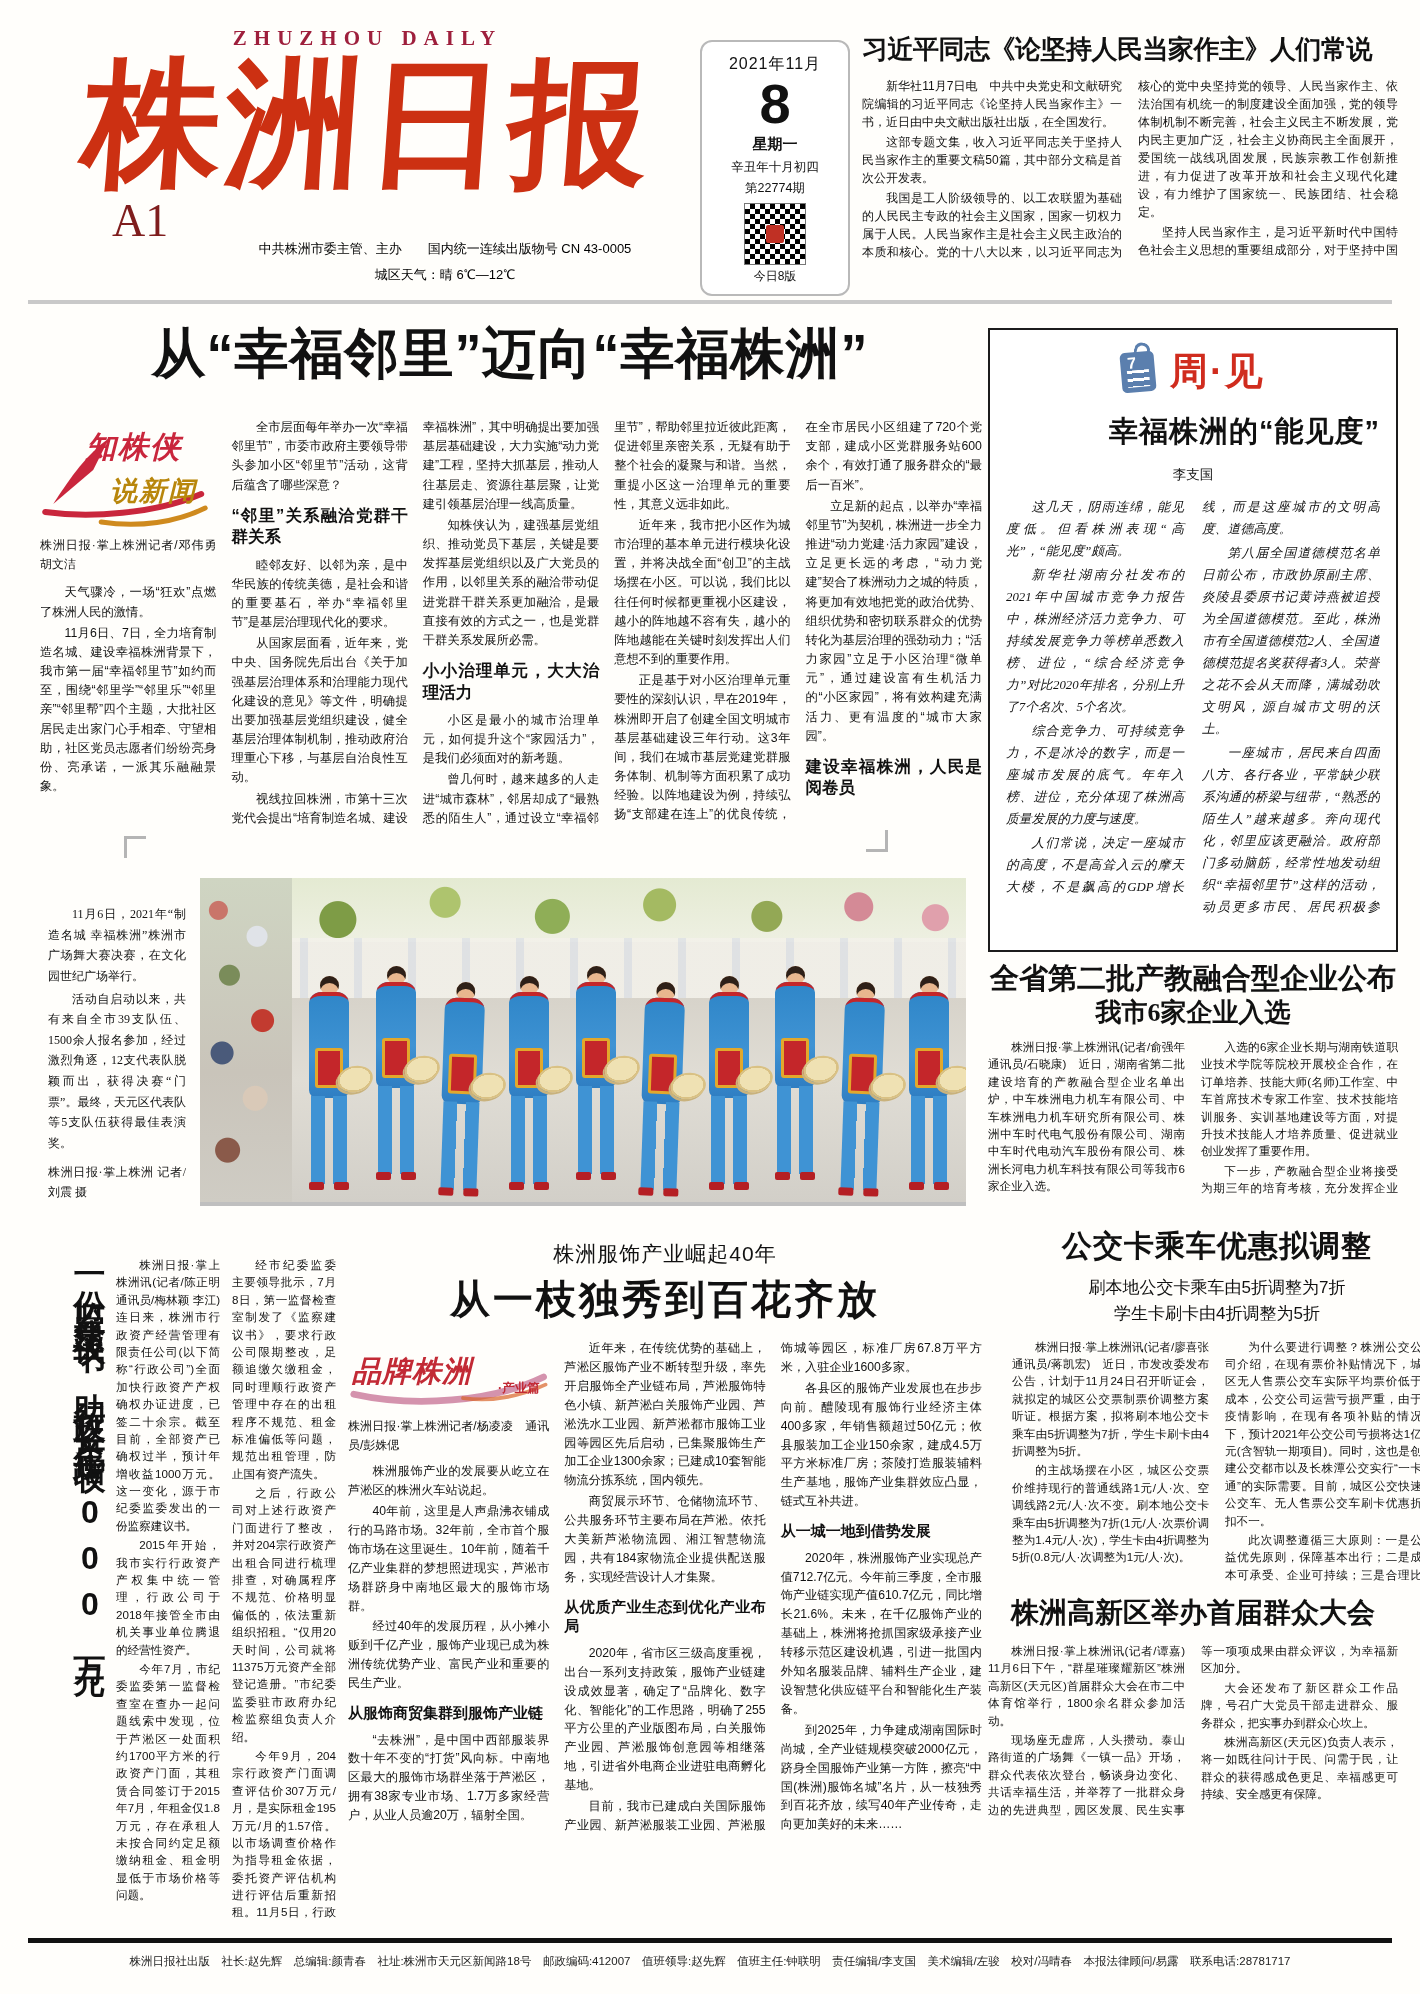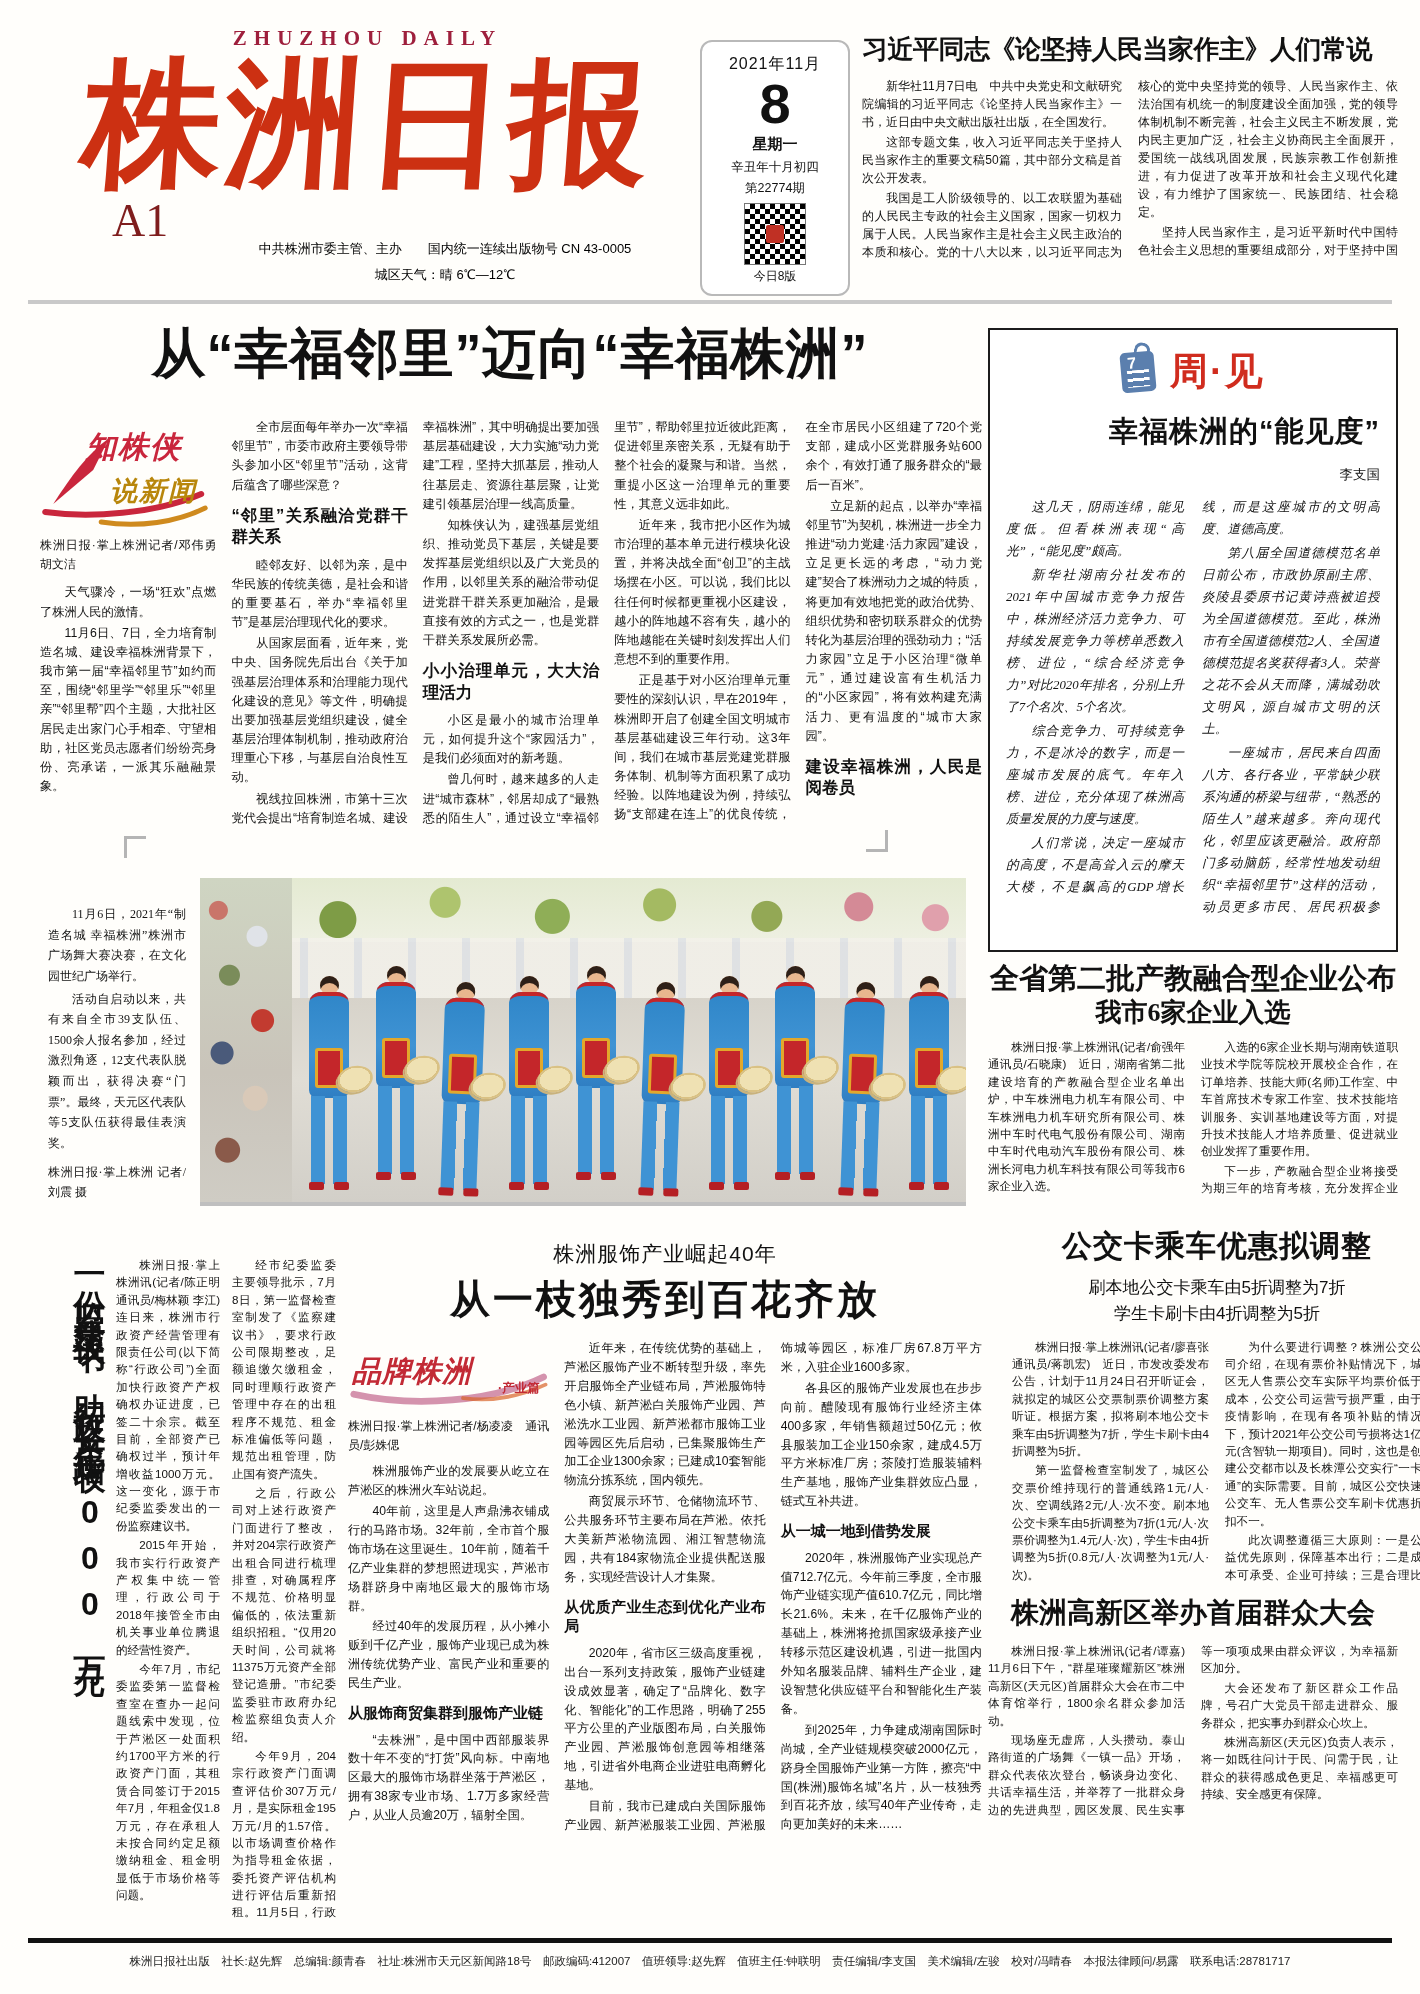--- a/index.html
+++ b/index.html
@@ -60,21 +60,21 @@
   .w-icon b { color:#fff; font-size:16px; position:absolute; top:2px; left:7px; font-style:normal; }
   .w-icon::after { content:""; position:absolute; left:6px; right:6px; bottom:5px; height:17px;
                    background:repeating-linear-gradient(180deg,#fff 0 3px, transparent 3px 8px); }
   .w-icon::before { content:""; position:absolute; top:-9px; right:3px; width:10px; height:12px;
                     border:3px solid #5b7fae; border-bottom:none; border-radius:50% 50% 0 0; transform:rotate(18deg); }
   .w-badge { font-size:38px; font-weight:900; color:#d02c1e; margin-left:10px; vertical-align:middle;
              letter-spacing:2px; position:relative; }
   .w-badge i { position:absolute; left:6px; bottom:0; width:15px; height:15px; border:4px solid #e8a33c;
                border-radius:50%; z-index:-1; font-style:normal; }
   .w-title { text-align:right; font-size:29px; font-weight:900; margin:12px 0 14px; letter-spacing:1px; }
-  .w-author { text-align:right; font-size:13.5px; margin-bottom:12px; }
+  .w-author { text-align:center; font-size:13.5px; margin-bottom:12px; }
   .w-body { column-count:2; column-gap:18px; font-size:12.8px; line-height:1.72; text-align:justify;
             font-family:"Liberation Serif", serif; font-style:italic; height:432px; overflow:hidden; }
 
   
   .plaza-head { position:absolute; left:150px; top:844px; width:712px; text-align:center; font-size:33px; font-weight:900; }
   .corner { position:absolute; width:22px; height:22px; border-color:#b5b5b5; border-style:solid; }
   .c-tl { left:-26px; top:-8px;  border-width:3px 0 0 3px; }
   .c-br { right:-26px; bottom:-8px; border-width:0 3px 3px 0; }
   .plaza-caption { position:absolute; left:48px; top:904px; width:138px; height:302px; font-size:12px; line-height:1.72;
                    text-align:justify; font-family:"Liberation Serif", serif; overflow:hidden; }
@@ -350,21 +350,21 @@
   </div>
 
   <div class="right-b">
     <h2>公交卡乘车优惠拟调整</h2>
     <div class="subs">
       <div>刷本地公交卡乘车由5折调整为7折</div>
       <div>学生卡刷卡由4折调整为5折</div>
     </div>
     <div class="cols2">
         <p class="para">株洲日报·掌上株洲讯(记者/廖喜张 通讯员/蒋凯宏)　近日，市发改委发布公告，计划于11月24日召开听证会，就拟定的城区公交票制票价调整方案听证。根据方案，拟将刷本地公交卡乘车由5折调整为7折，学生卡刷卡由4折调整为5折。</p>
-        <p class="para">第一监督检查室制发了，城区公交票价维持现行的普通线路1元/人·次、空调线路2元/人·次不变。刷本地公交卡乘车由5折调整为7折(1元/人·次票价调整为1.4元/人·次)，学生卡由4折调整为5折(0.8元/人·次调整为1元/人·次)。</p>
+        <p class="para">的主战场摆在小区，城区公交票价维持现行的普通线路1元/人·次、空调线路2元/人·次不变。刷本地公交卡乘车由5折调整为7折(1元/人·次票价调整为1.4元/人·次)，学生卡由4折调整为5折(0.8元/人·次调整为1元/人·次)。</p>
         <p class="para">为什么要进行调整？株洲公交公司介绍，在现有票价补贴情况下，城区无人售票公交车实际平均票价低于成本，公交公司运营亏损严重，由于疫情影响，在现有各项补贴的情况下，预计2021年公交公司亏损将达1亿元(含智轨一期项目)。同时，这也是创建公交都市以及长株潭公交实行“一卡通”的实际需要。目前，城区公交快速公交车、无人售票公交车刷卡优惠折扣不一。</p>
         <p class="para">此次调整遵循三大原则：一是公益优先原则，保障基本出行；二是成本可承受、企业可持续；三是合理比价原则，构建城市之间、不同交通方式之间合理比价关系，有利于长株潭城区公交一体化整体运行效率。</p>
       </div>
   </div>
 
   <div class="right-c">
     <h2>株洲高新区举办首届群众大会</h2>
     <div class="cols2">
         <p class="para">株洲日报·掌上株洲讯(记者/谭嘉)　11月6日下午，“群星璀璨耀新区”株洲高新区(天元区)首届群众大会在市二中体育馆举行，1800余名群众参加活动。</p>
         <p class="para">现场座无虚席，人头攒动。泰山路街道的广场舞《一镇一品》开场，群众代表依次登台，畅谈身边变化、共话幸福生活，并举荐了一批群众身边的先进典型，园区发展、民生实事等一项项成果由群众评议，为幸福新区加分。</p>

